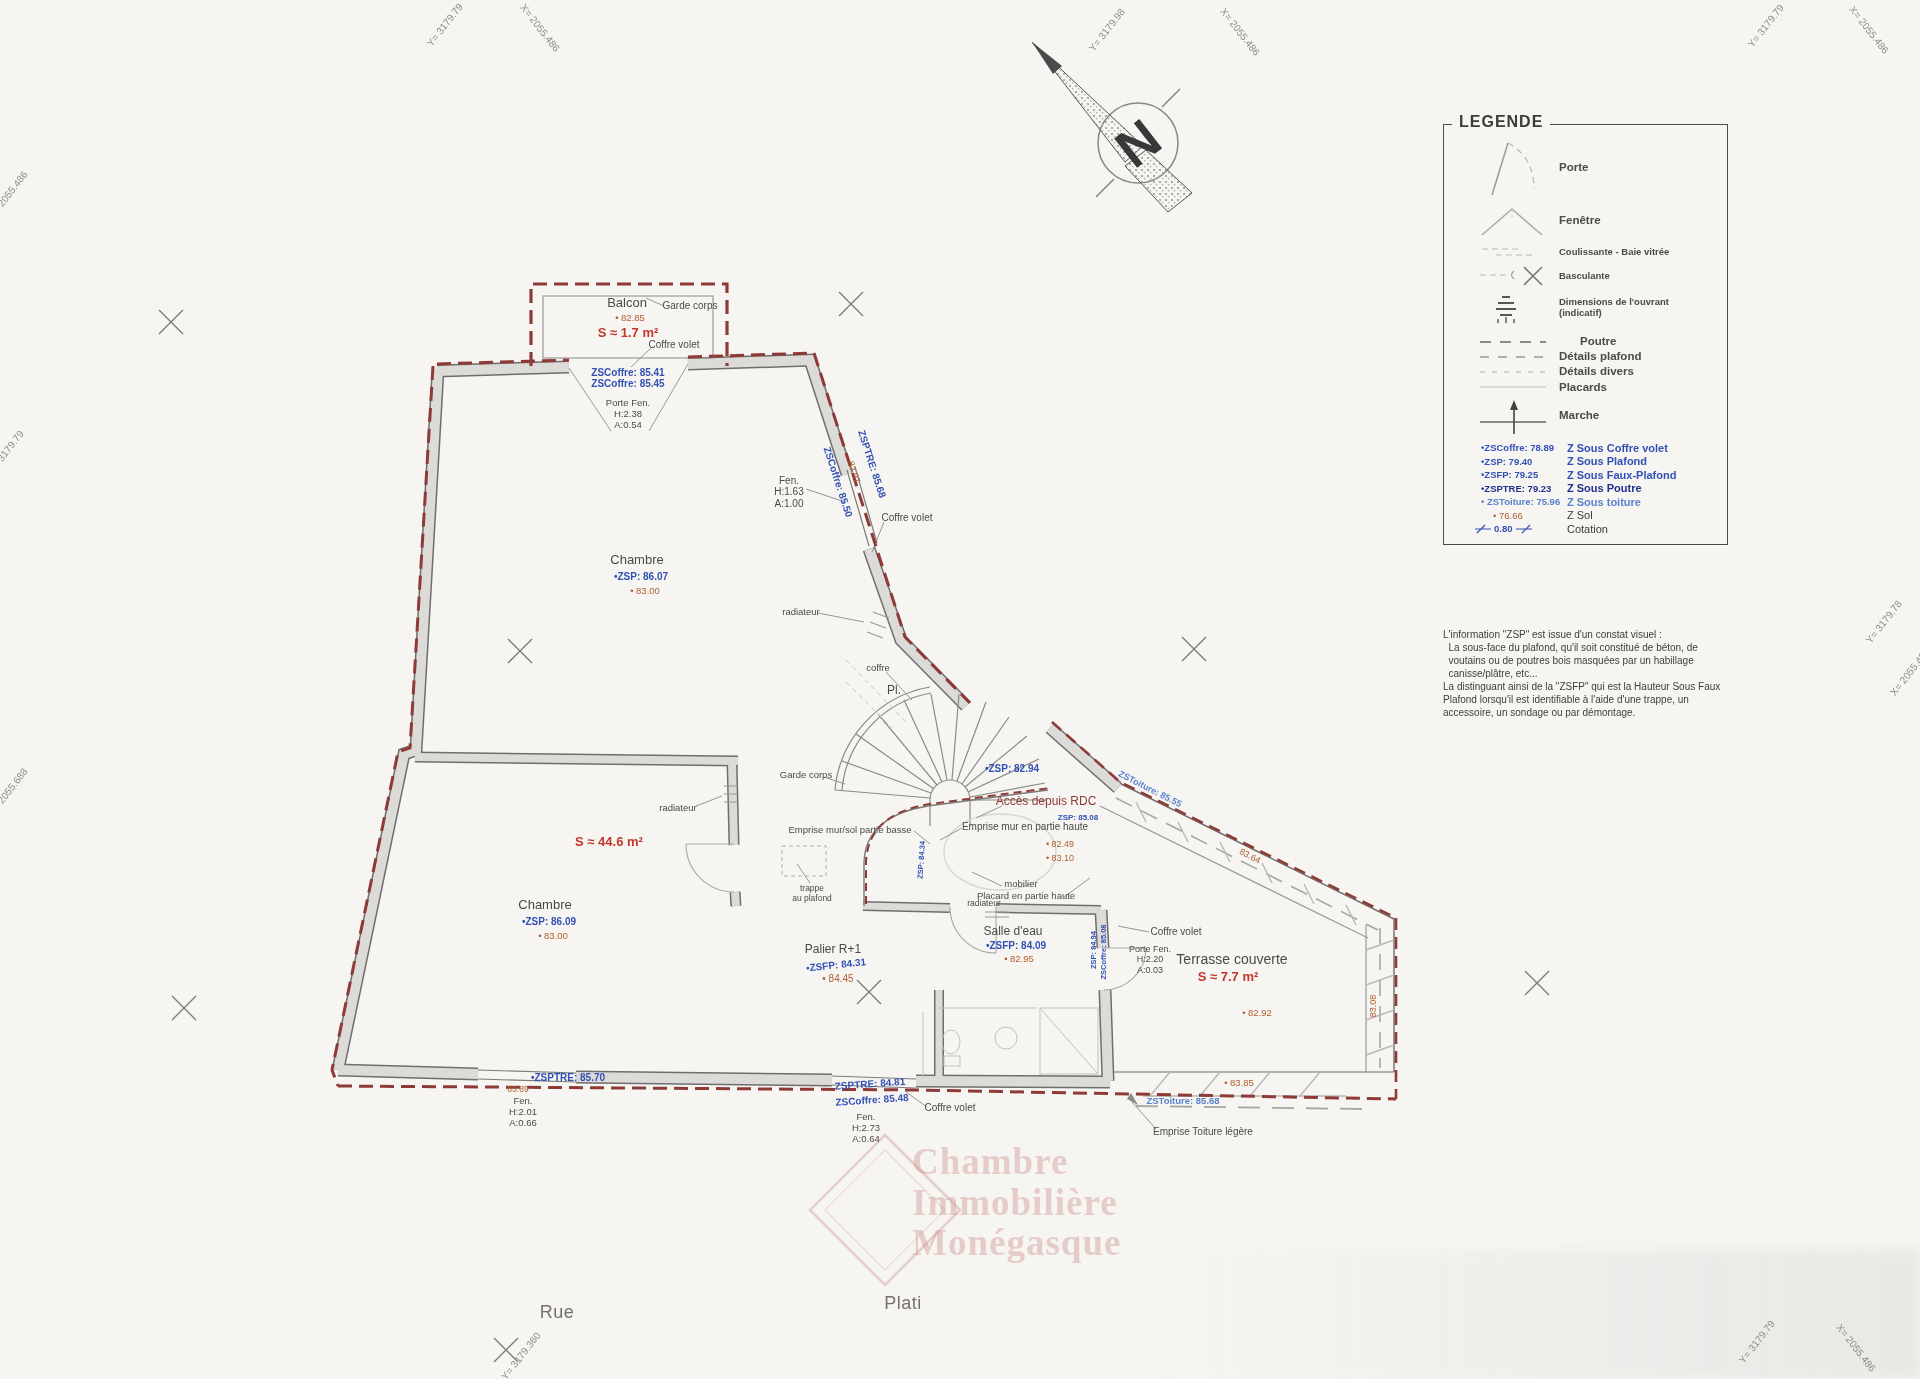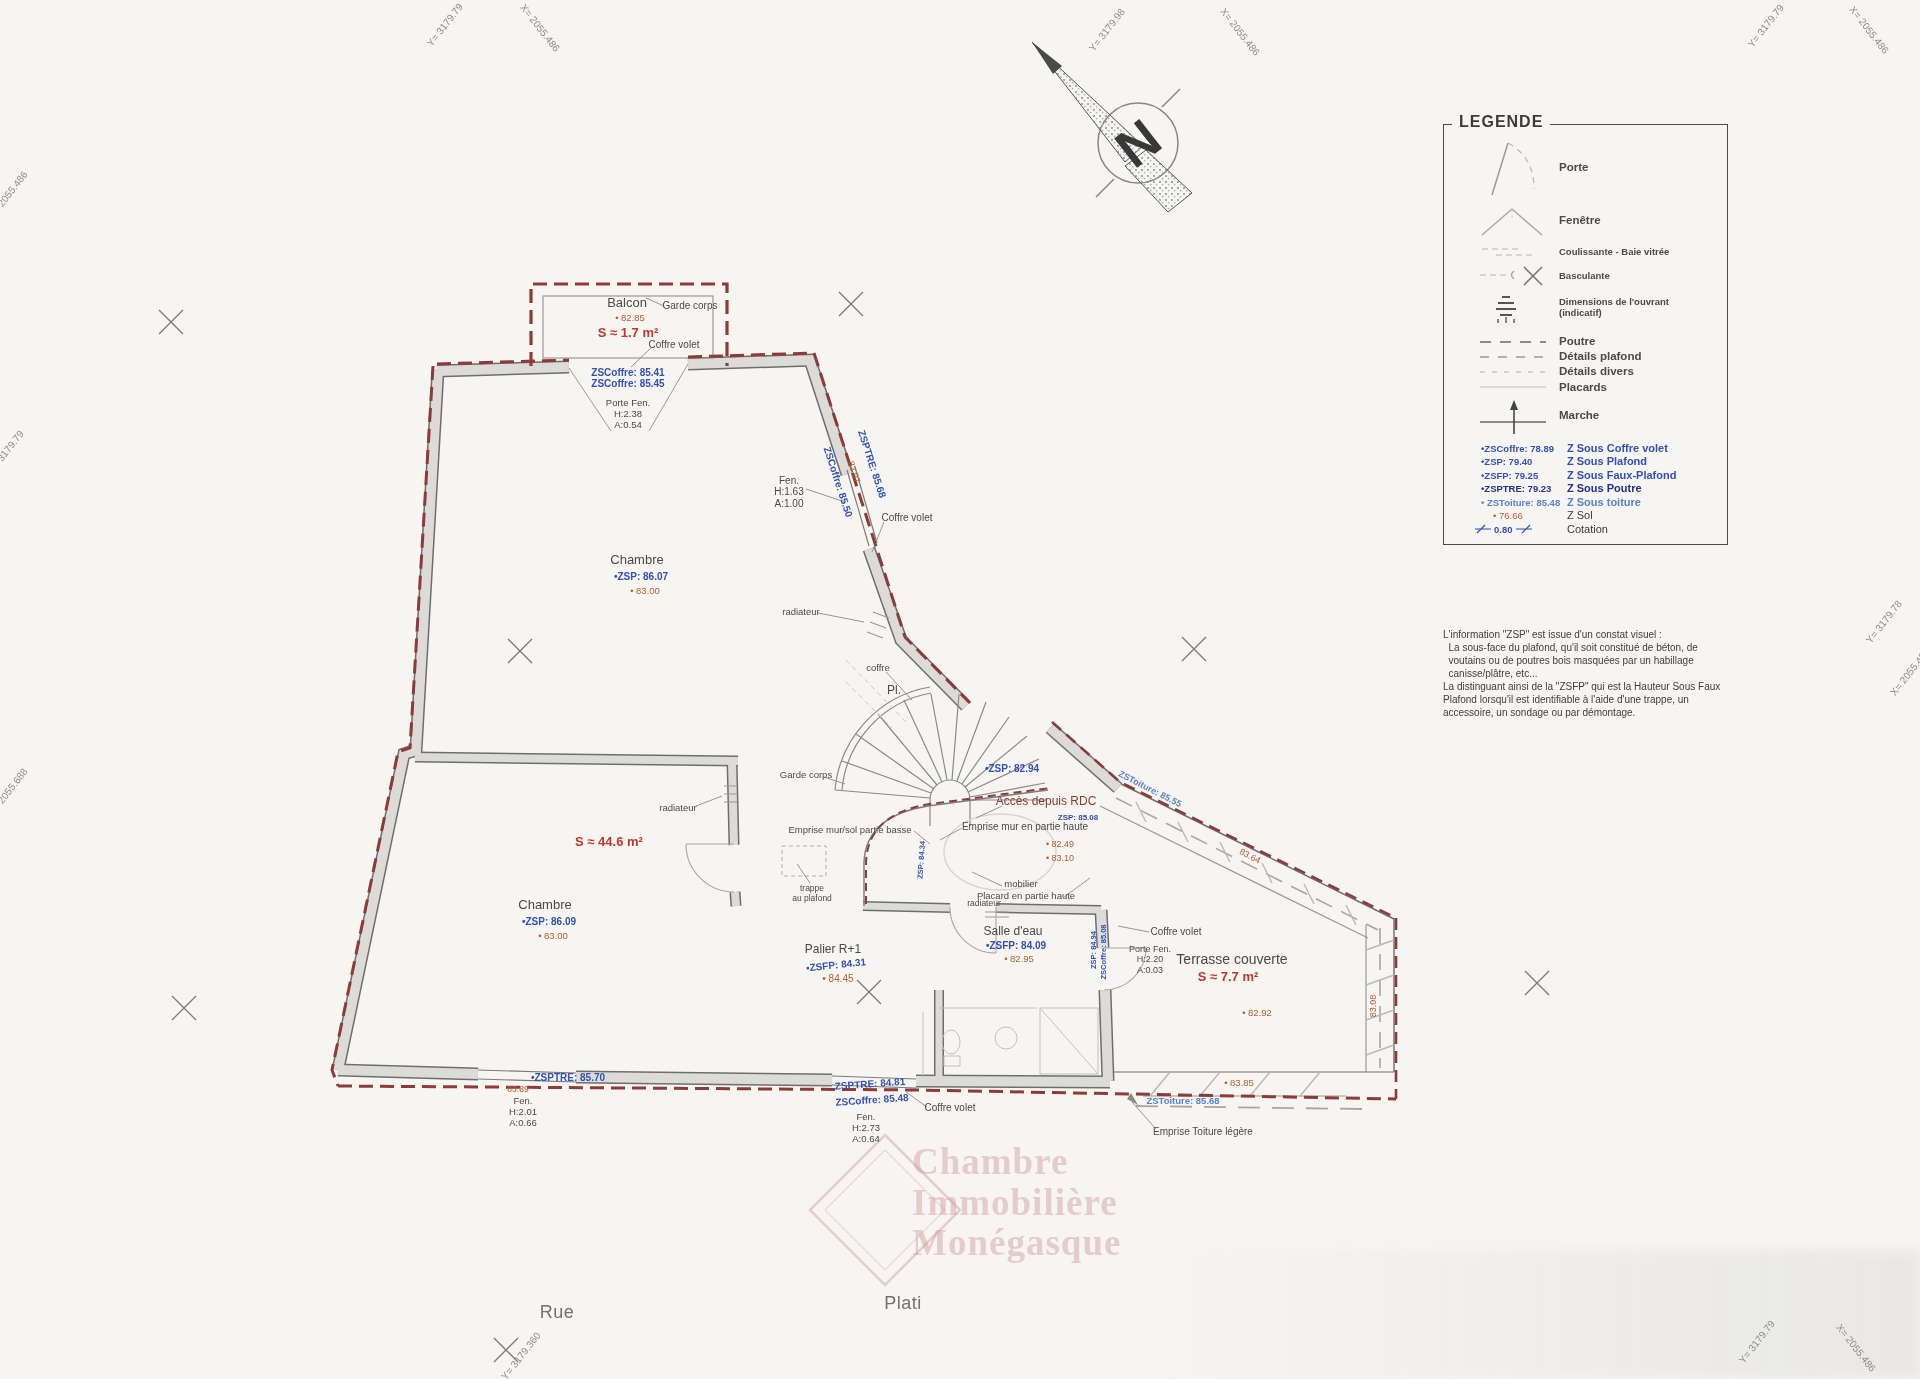--- a/index.html
+++ b/index.html
@@ -19,21 +19,21 @@
   .street{color:#75726e;letter-spacing:.5px;}
   
   #legend{position:absolute;left:1443px;top:124px;width:250px;border:1.6px solid #4a4a4a;
           padding:10px 10px 8px 23px;background:transparent;}
   #legend-title{position:absolute;top:-12px;left:8px;background:#f6f5f2;padding:0 7px;
                 font-size:16px;font-weight:bold;letter-spacing:1px;color:#3c3b39;}
   .lg-row{display:flex;align-items:center;margin:2px 0;}
   .lg-ic{width:92px;flex:0 0 92px;display:flex;justify-content:center;}
   .lg-lb{font-size:11.5px;color:#4c4a47;white-space:pre;line-height:1.15;font-weight:bold;}
   .lg-lb.sm{font-size:9.5px;}
-  .lg-vrow{display:flex;align-items:flex-end;margin:1.5px 0;}
+  .lg-vrow{display:flex;align-items:center;margin:1.5px 0;}
   .lg-key{width:100px;flex:0 0 100px;font-size:9.5px;text-align:left;padding-left:14px;box-sizing:border-box;}
   .lg-val{font-size:11px;}
   .black{color:#3c3b39;font-weight:normal;}
   #legend-note{position:absolute;left:1443px;top:628px;width:315px;font-size:10px;color:#3f3e3c;
                line-height:1.3;white-space:pre;}
   
   #watermark{position:absolute;left:912px;top:1142px;font-family:"Liberation Serif",serif;
              font-weight:bold;font-size:37px;line-height:1.1;letter-spacing:1px;
              color:rgba(206,148,145,0.42);white-space:pre;}
   .shade{position:absolute;left:1150px;top:1250px;width:770px;height:129px;
@@ -290,21 +290,21 @@
           <g stroke="#555" stroke-width="2">
       <path d="M24,6 h8 M20,12 h16 M18,18 h20 M22,24 h12"></path>
       <path d="M20,28 v4 M28,26 v6 M36,28 v4" stroke-width="1.4"></path>
           </g>
         </svg>
     </span>
     <span class="lg-lb sm">Dimensions de l'ouvrant
 (indicatif)</span>
   </div>
 
-  <div class="lg-row" style="margin-top:10px;">
+  <div class="lg-row" style="margin-top:10px;gap:21px;">
     <span class="lg-ic">
       <svg width="70" height="10">
           <path d="M2,5 H68" stroke="#8b8b8b" stroke-width="2.2" stroke-dasharray="11 9"></path>
         </svg>
     </span>
     <span class="lg-lb">Poutre</span>
   </div>
 
   <div class="lg-row">
     <span class="lg-ic">
@@ -354,21 +354,21 @@
   </div>
   <div class="lg-vrow">
     <span class="lg-key blue">•ZSFP: 79.25</span>
     <span class="lg-val blue">Z Sous Faux-Plafond</span>
   </div>
   <div class="lg-vrow">
     <span class="lg-key navy">•ZSPTRE: 79.23</span>
     <span class="lg-val navy">Z Sous Poutre</span>
   </div>
   <div class="lg-vrow">
-    <span class="lg-key lblue">• ZSToiture: 85.48</span>
+    <span class="lg-key lblue">• ZSToiture: 75.96</span>
     <span class="lg-val lblue">Z Sous toiture</span>
   </div>
   <div class="lg-vrow">
     <span class="lg-key orange" style="padding-left:26px;">• 76.66</span>
     <span class="lg-val black">Z Sol</span>
   </div>
   <div class="lg-vrow">
     <span class="lg-key blue" style="display:flex;align-items:center;gap:3px;padding-left:8px;">
       <svg width="16" height="10">
           <path d="M2,9 L10,1 M0,5 H16" stroke="#3350b4" stroke-width="1.2"></path>

